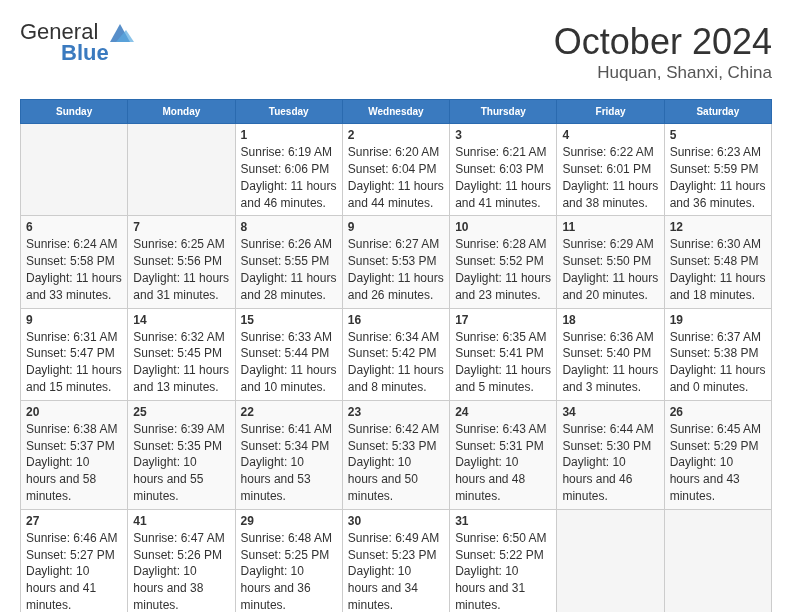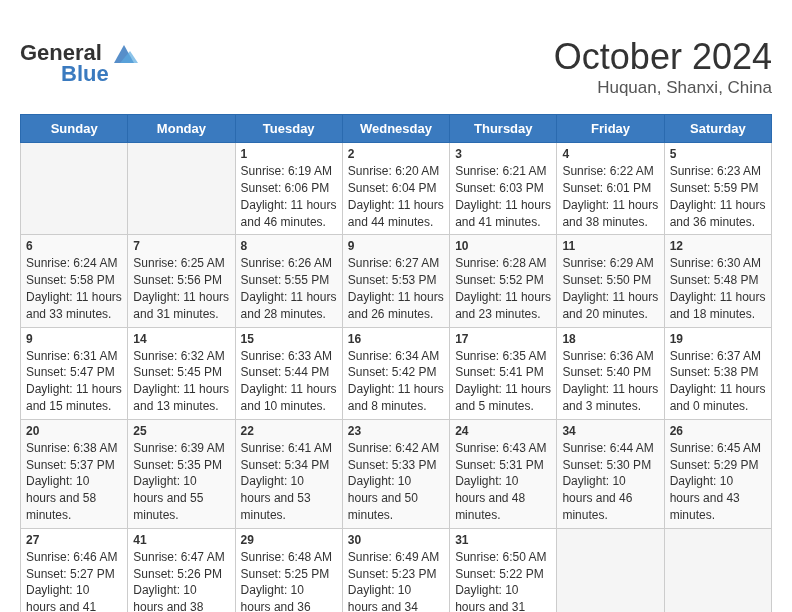--- a/index.html
+++ b/index.html
@@ -15,41 +15,40 @@
       justify-content: space-between;
       align-items: flex-start;
       margin-bottom: 16px;
     }
     .logo {
       display: flex;
       align-items: center;
     }
     .title-block {
       text-align: right;
-      margin-top: 15px;
     }
     .month-title {
       font-size: 36px;
       font-weight: 300;
       color: #333;
       line-height: 1.2;
     }
     .location {
       font-size: 17px;
       color: #555;
     }
     table {
       width: 100%;
       border-collapse: collapse;
       table-layout: fixed;
     }
     th {
       background-color: #3a7abf;
       color: #fff;
-      font-size: 13px;
+      font-size: 10px;
       font-weight: bold;
       padding: 6px 4px;
       text-align: center;
       border: 1px solid #2a6aaf;
     }
     td {
       border: 1px solid #ccc;
       vertical-align: top;
       padding: 4px 5px;
       font-size: 10.5px;
@@ -74,21 +73,21 @@
       background: #f9f9f9;
     }
   </style>
 </head>
 <body>
 
 <div class="header">
   <div class="logo">
     <div>
       <div style="display:flex; align-items:center;">
-        <div style="font-size:22px; font-weight:bold; color:#333; line-height:1.1;margin-top:21px;">
+        <div style="font-size:22px; font-weight:normal; color:#333; line-height:1.1;">
           <span style="color:#333;">General</span>
           <svg width="28" height="22" viewBox="0 0 28 22" style="display:inline-block; vertical-align:middle; margin-left:2px;">
             <polygon points="4,20 14,2 24,20" fill="#3a7abf" opacity="0.85"></polygon>
             <polygon points="10,20 20,8 28,20" fill="#5aaae0" opacity="0.7"></polygon>
           </svg>
         </div>
         <div></div>
       </div>
       <div style="font-size:22px; font-weight:bold; color:#3a7abf; margin-top:-4px;margin-left:41px;">Blue</div>
     </div>

